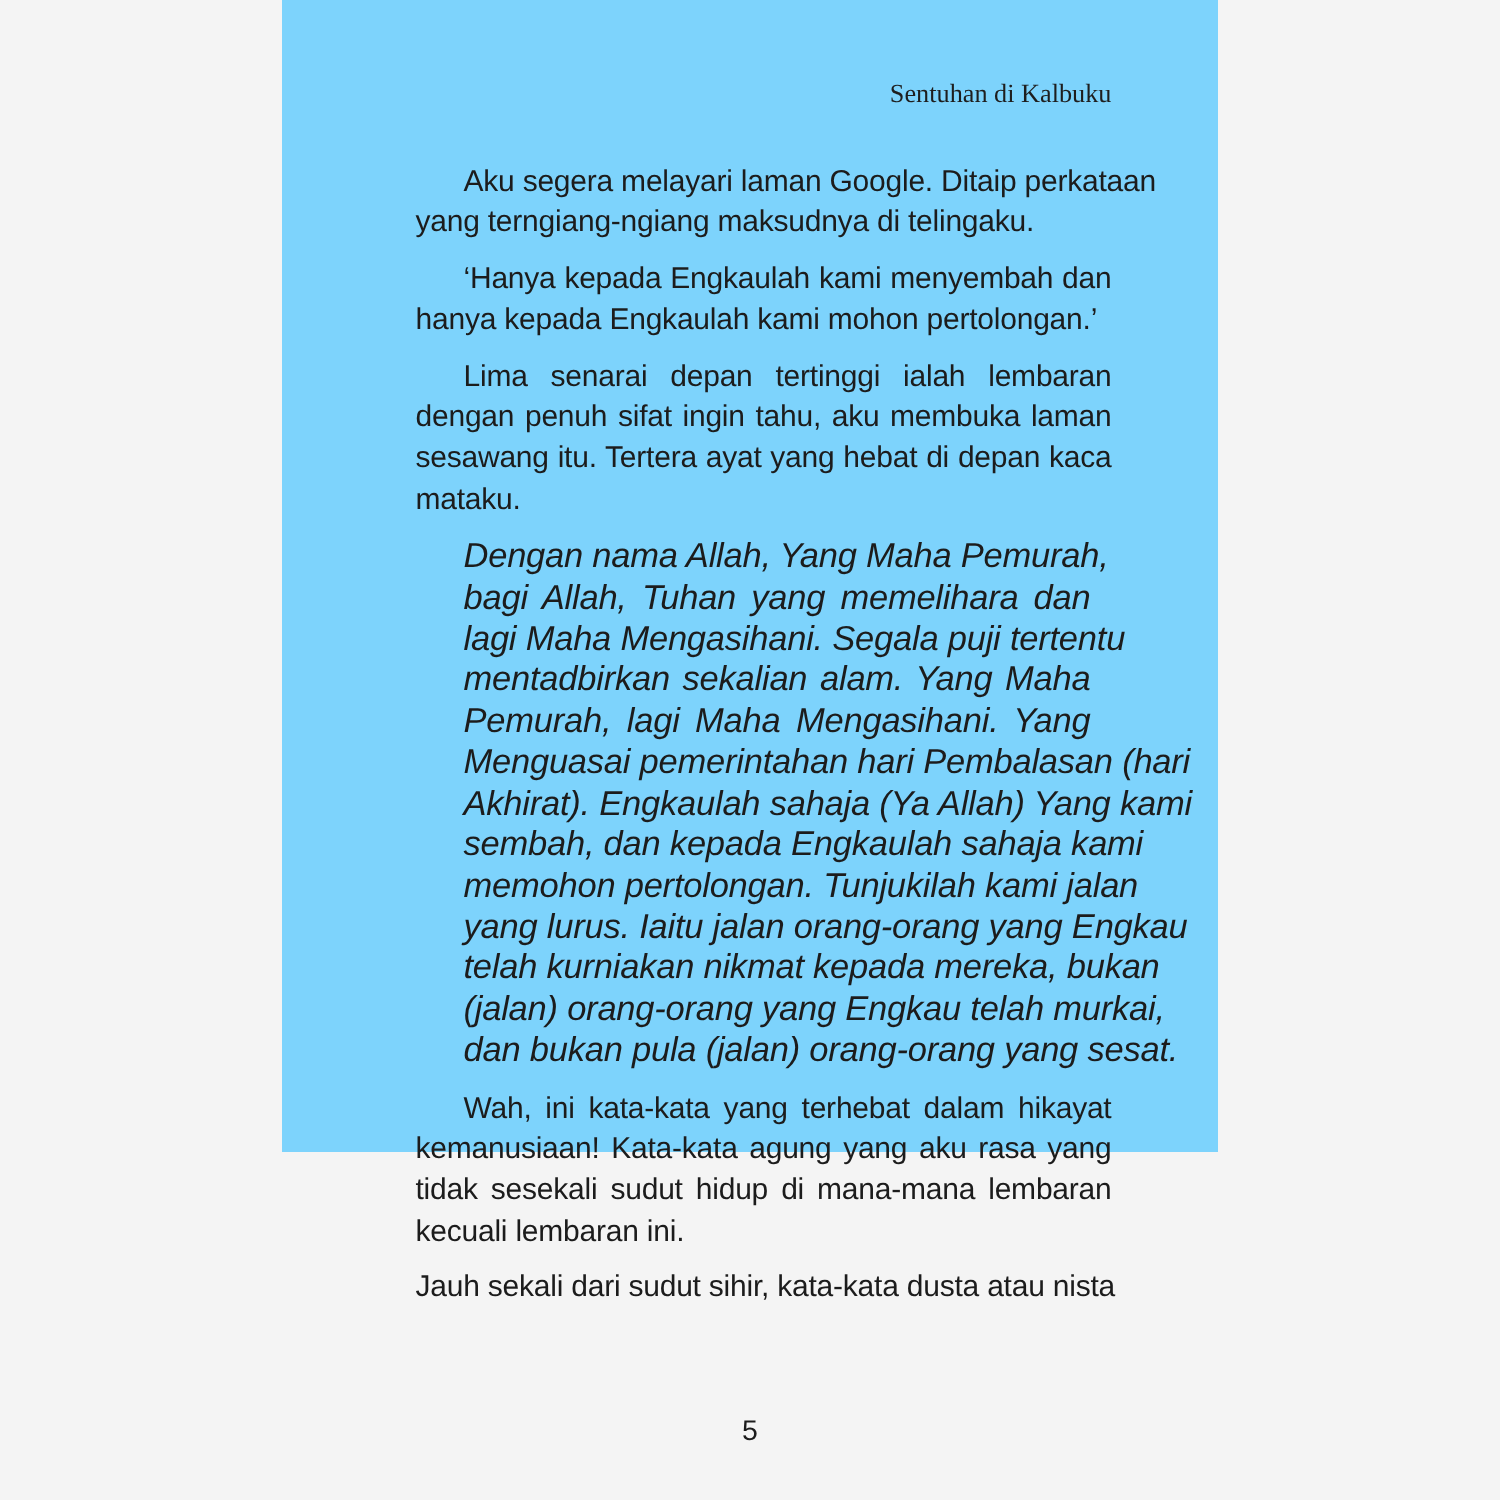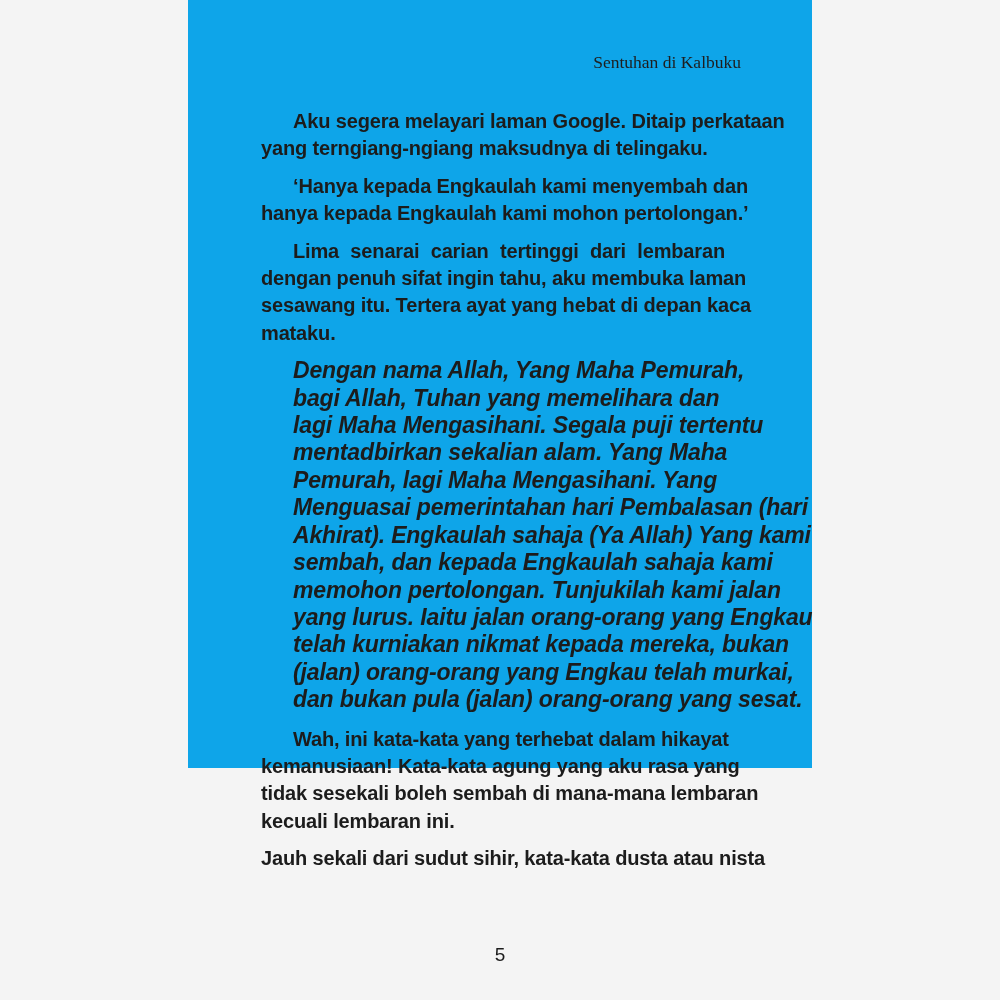--- a/index.html
+++ b/index.html
@@ -5,35 +5,34 @@
   html,body{margin:0;padding:0;}
   body{
     width:1000px;height:1000px;
     background:#f4f4f4;
     font-family:"Liberation Sans",sans-serif;
   }
   .page{
     position:relative;
     width:624px;height:768px;
     margin:0 auto;
-    background:#0ea5e9;
+    background:#7dd3fc;
   }
   .running-header{
     position:absolute;
     top:52px;right:71px;
     font-family:"Liberation Serif",serif;
     font-size:17.5px;
     color:#1e1e1e;
   }
   .content{
     position:absolute;
-    top:108px;left:73px;
+    top:108px;left:89px;
     width:464px;
     color:#1c1c1c;
-    font-weight:bold;
   }
   .para{
     font-size:20px;
     line-height:27.4px;
     letter-spacing:-0.15px;
     margin:0 0 10px 0;
   }
   .para.quote{
     font-style:italic;
     font-size:23px;
@@ -63,21 +62,21 @@
   <div class="content">
       <div class="para">
         <div class="line jl indent">Aku segera melayari laman Google. Ditaip perkataan</div>
         <div class="line">yang terngiang-ngiang maksudnya di telingaku.</div>
       </div>
       <div class="para">
         <div class="line jl indent">‘Hanya kepada Engkaulah kami menyembah dan</div>
         <div class="line">hanya kepada Engkaulah kami mohon pertolongan.’</div>
       </div>
       <div class="para">
-        <div class="line jl indent">Lima senarai carian tertinggi dari lembaran</div>
+        <div class="line jl indent">Lima senarai depan tertinggi ialah lembaran</div>
         <div class="line jl">dengan penuh sifat ingin tahu, aku membuka laman</div>
         <div class="line jl">sesawang itu. Tertera ayat yang hebat di depan kaca</div>
         <div class="line">mataku.</div>
       </div>
       <div class="para quote">
         <div class="line jl">Dengan nama Allah, Yang Maha Pemurah,</div>
         <div class="line jl">bagi Allah, Tuhan yang memelihara dan</div>
         <div class="line jl">lagi Maha Mengasihani. Segala puji tertentu</div>
         <div class="line jl">mentadbirkan sekalian alam. Yang Maha</div>
         <div class="line jl">Pemurah, lagi Maha Mengasihani. Yang</div>
@@ -86,21 +85,21 @@
         <div class="line jl">sembah, dan kepada Engkaulah sahaja kami</div>
         <div class="line jl">memohon pertolongan. Tunjukilah kami jalan</div>
         <div class="line jl">yang lurus. Iaitu jalan orang-orang yang Engkau</div>
         <div class="line jl">telah kurniakan nikmat kepada mereka, bukan</div>
         <div class="line jl">(jalan) orang-orang yang Engkau telah murkai,</div>
         <div class="line">dan bukan pula (jalan) orang-orang yang sesat.</div>
       </div>
       <div class="para">
         <div class="line jl indent">Wah, ini kata-kata yang terhebat dalam hikayat</div>
         <div class="line jl">kemanusiaan! Kata-kata agung yang aku rasa yang</div>
-        <div class="line jl">tidak sesekali boleh sembah di mana-mana lembaran</div>
+        <div class="line jl">tidak sesekali sudut hidup di mana-mana lembaran</div>
         <div class="line">kecuali lembaran ini.</div>
       </div>
       <div class="para">
         <div class="line">Jauh sekali dari sudut sihir, kata-kata dusta atau nista</div>
       </div>
     </div>
 
   <div class="page-number">5</div>
 </div>
 

